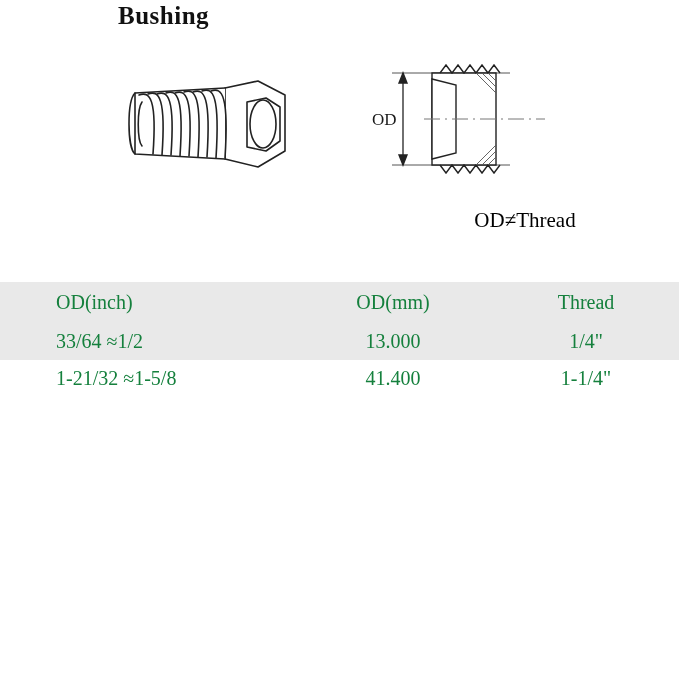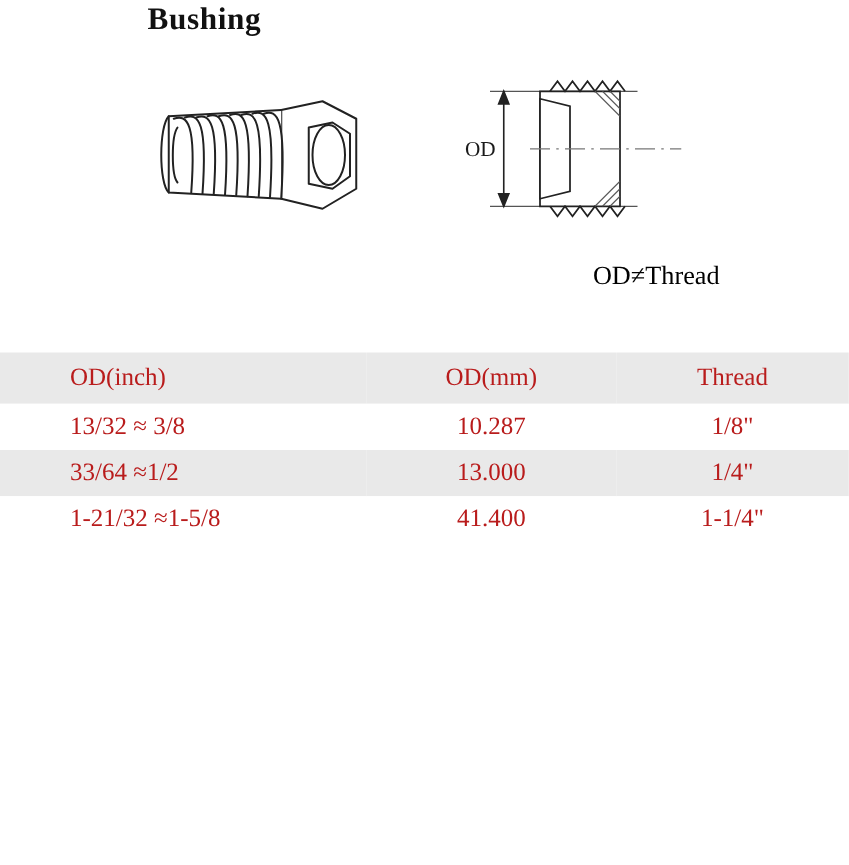--- a/index.html
+++ b/index.html
@@ -74,21 +74,21 @@
     border-collapse: collapse;
     font-family: "Liberation Serif", serif;
   }
   table.spec th,
   table.spec td {
     font-weight: normal;
     font-size: 20px;
     padding: 0;
     height: 37px;
     line-height: 37px;
-    color: #b91c1c;
+    color: #15803d;
   }
   table.spec thead th {
     height: 41px;
     line-height: 41px;
     font-size: 20px;
   }
   .col-a { width: 293px; text-align: left; padding-left: 56px !important; box-sizing: border-box; }
   .col-b { width: 200px; text-align: center; }
   .col-c { width: 186px; text-align: center; }
   thead .col-a { padding-left: 56px !important; }
@@ -176,25 +176,20 @@
   <div class="table-wrap">
     <table class="spec">
       <thead>
         <tr>
           <th class="col-a">OD(inch)</th>
           <th class="col-b">OD(mm)</th>
           <th class="col-c">Thread</th>
         </tr>
       </thead>
       <tbody>
-        <tr class="plain">
-          <td class="col-a">13/32 ≈ 3/8</td>
-          <td class="col-b">10.287</td>
-          <td class="col-c">1/8"</td>
-        </tr>
         <tr class="shade">
           <td class="col-a">33/64 ≈1/2</td>
           <td class="col-b">13.000</td>
           <td class="col-c">1/4"</td>
         </tr>
         <tr class="plain">
           <td class="col-a">1-21/32 ≈1-5/8</td>
           <td class="col-b">41.400</td>
           <td class="col-c">1-1/4"</td>
         </tr>

